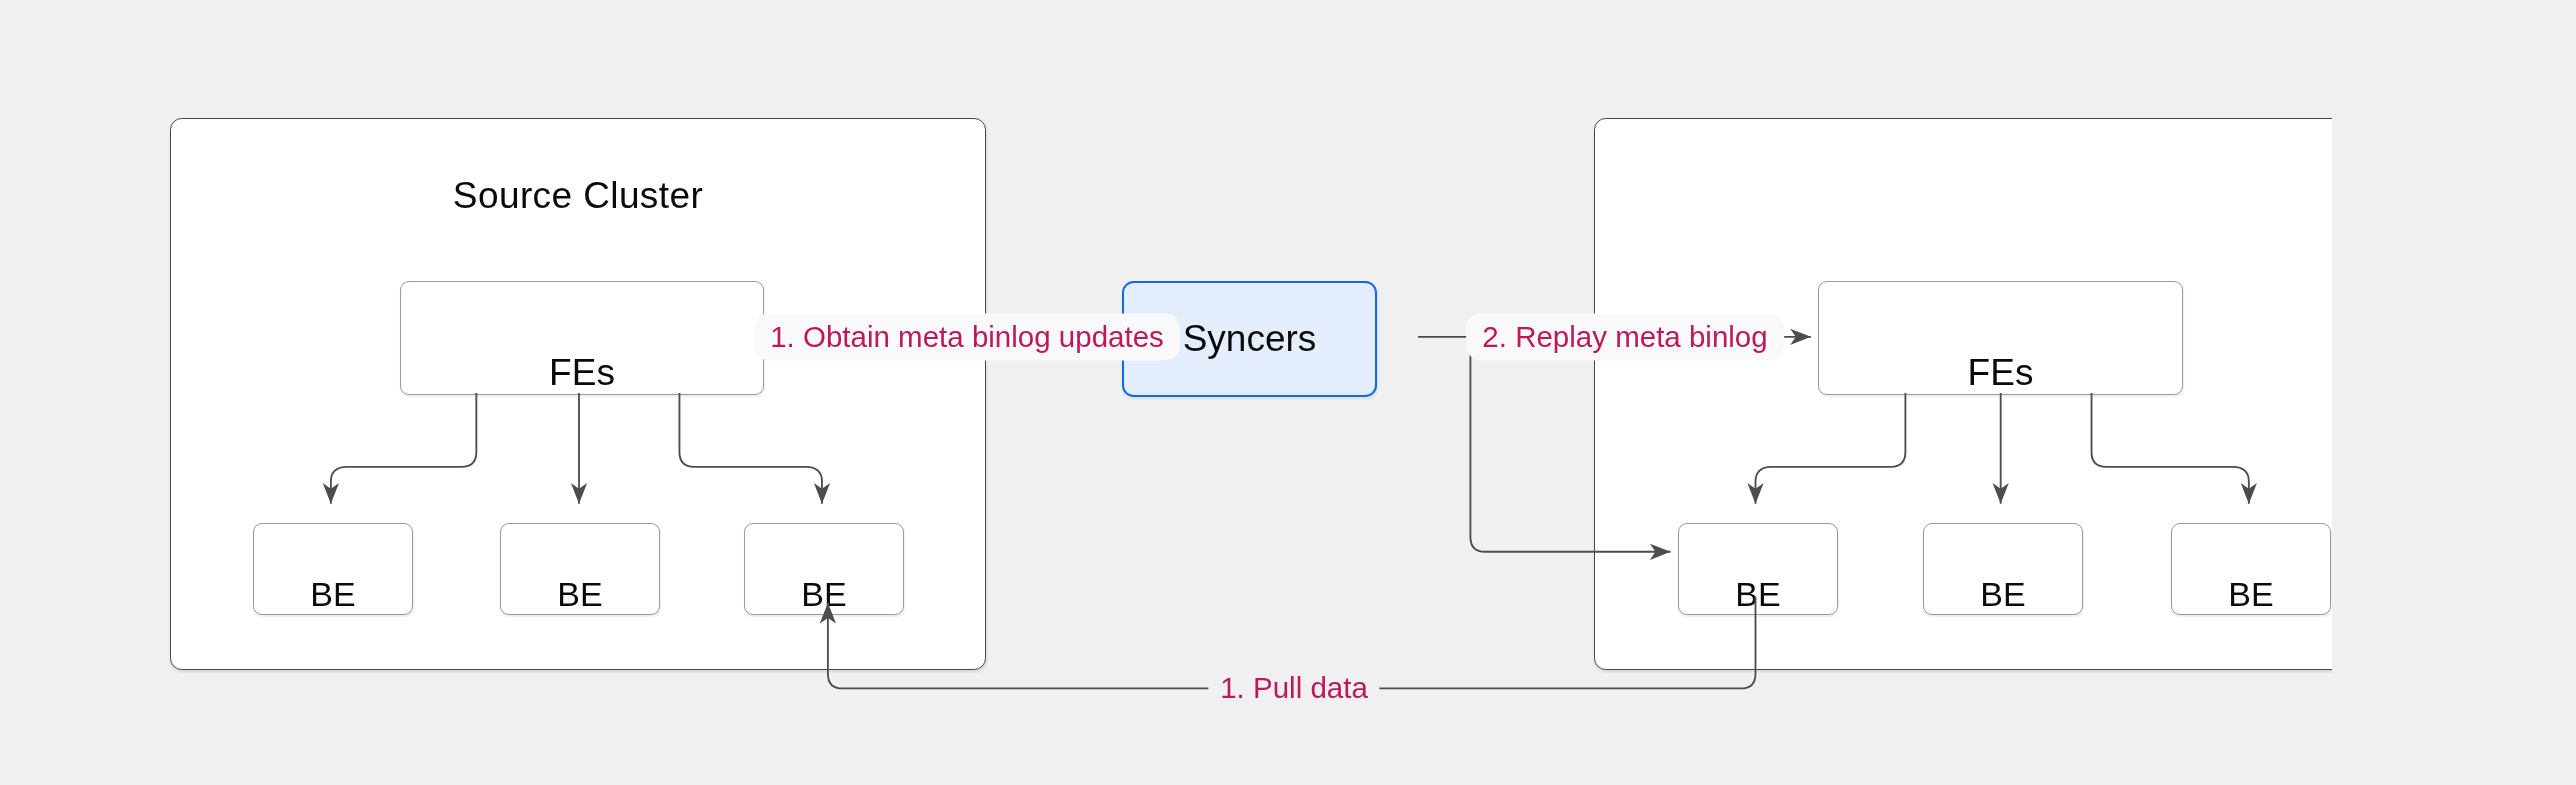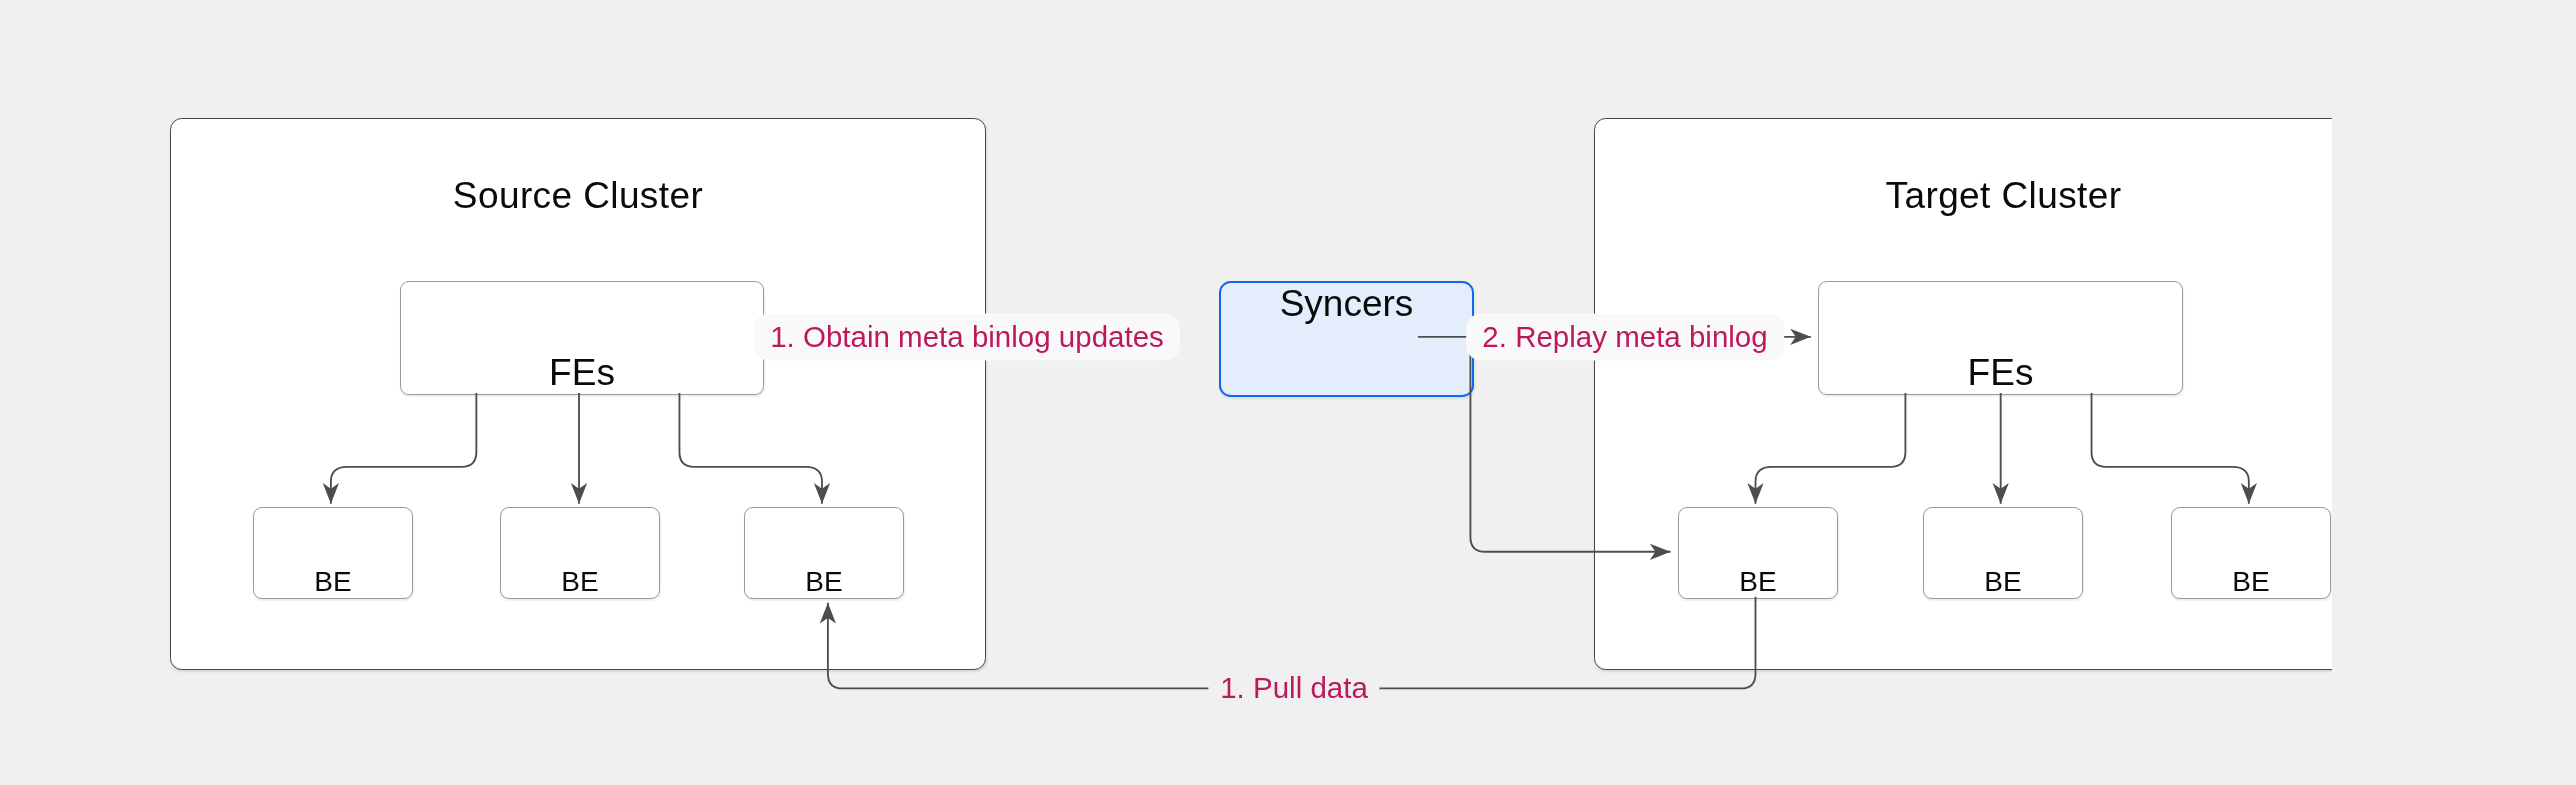--- a/index.html
+++ b/index.html
@@ -57,45 +57,45 @@
   }
   .fes-node {
     top: 162px;           
     height: 112px;
     font-size: 37px;
   }
   #source-fes { left: 229px; width: 362px; }   
   #target-fes { left: 223px; width: 363px; }   
 
   .be-node {
-    top: 388px;           
+    top: 404px;           
     width: 158px;
     height: 90px;
-    font-size: 28px;
+    font-size: 34px;
   }
   
   #source-be-1 { left: 82px; }
   #source-be-2 { left: 329px; }
   #source-be-3 { left: 573px; }
   
   #target-be-1 { left: 83px; }
   #target-be-2 { left: 328px; }
   #target-be-3 { left: 576px; }
 
   #syncers-node {
     position: absolute;
-    left: 1219px;
+    left: 1122px;
     top: 281px;
     width: 251px;
     height: 112px;
     background: #e4edfc;
     border: 2.2px solid #1269e8;
     border-radius: 11.8px;
     display: flex;
-    align-items: flex-start;
+    align-items: center;
     justify-content: center;
     font-size: 37px;
     color: #0a0a0a;
     box-shadow: 0.7px 1.5px 2.2px rgba(0,0,0,0.08);
     z-index: 1;
   }
 
   
   #edges-layer {
     position: absolute;
@@ -148,21 +148,20 @@
     <div class="node be-node" id="source-be-3">
       <span>BE</span>
     </div>
   </div>
 
   <div id="syncers-node">
     <span>Syncers</span>
   </div>
 
   <div class="cluster" id="target-cluster">
-    <div class="cluster-title">Target Cluster</div>
 
     <div class="node fes-node" id="target-fes">
       <span>FEs</span>
     </div>
 
     <div class="node be-node" id="target-be-1">
       <span>BE</span>
     </div>
     <div class="node be-node" id="target-be-2">
       <span>BE</span>

